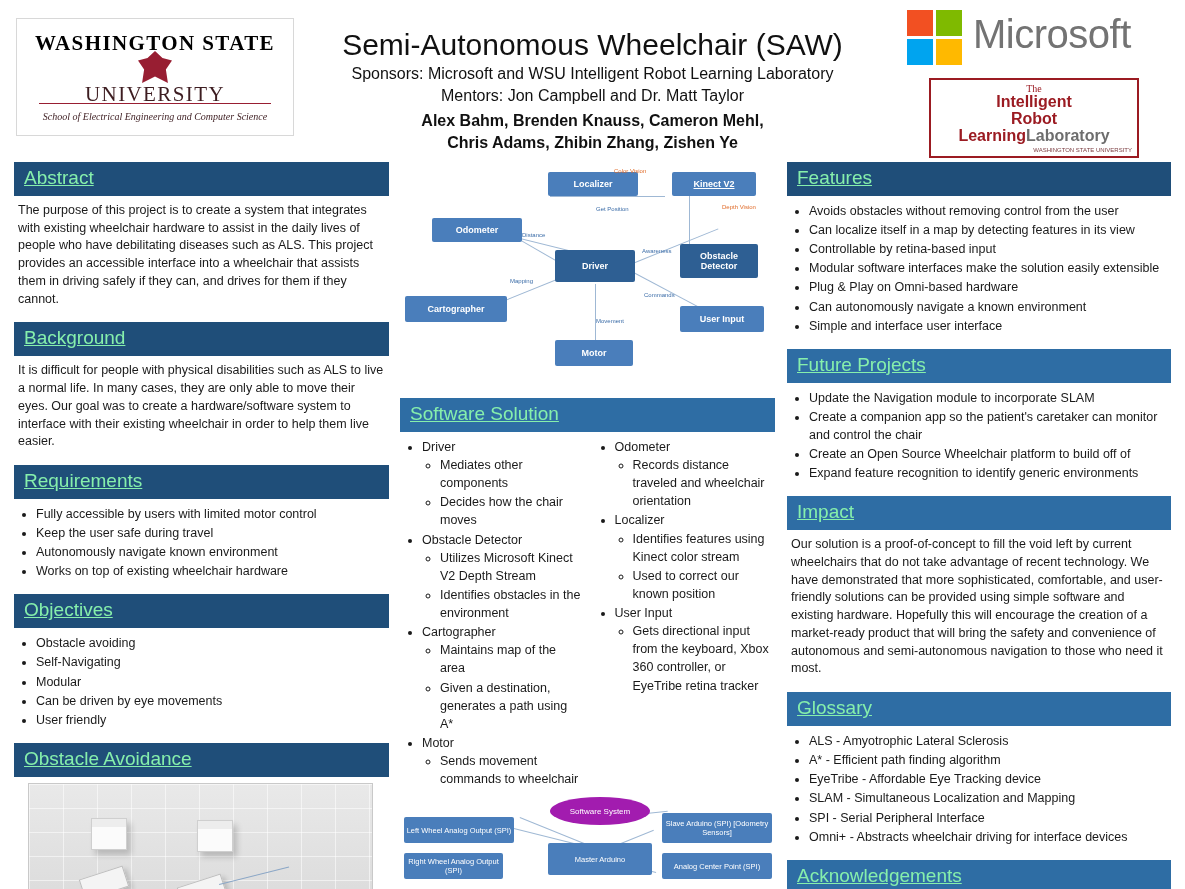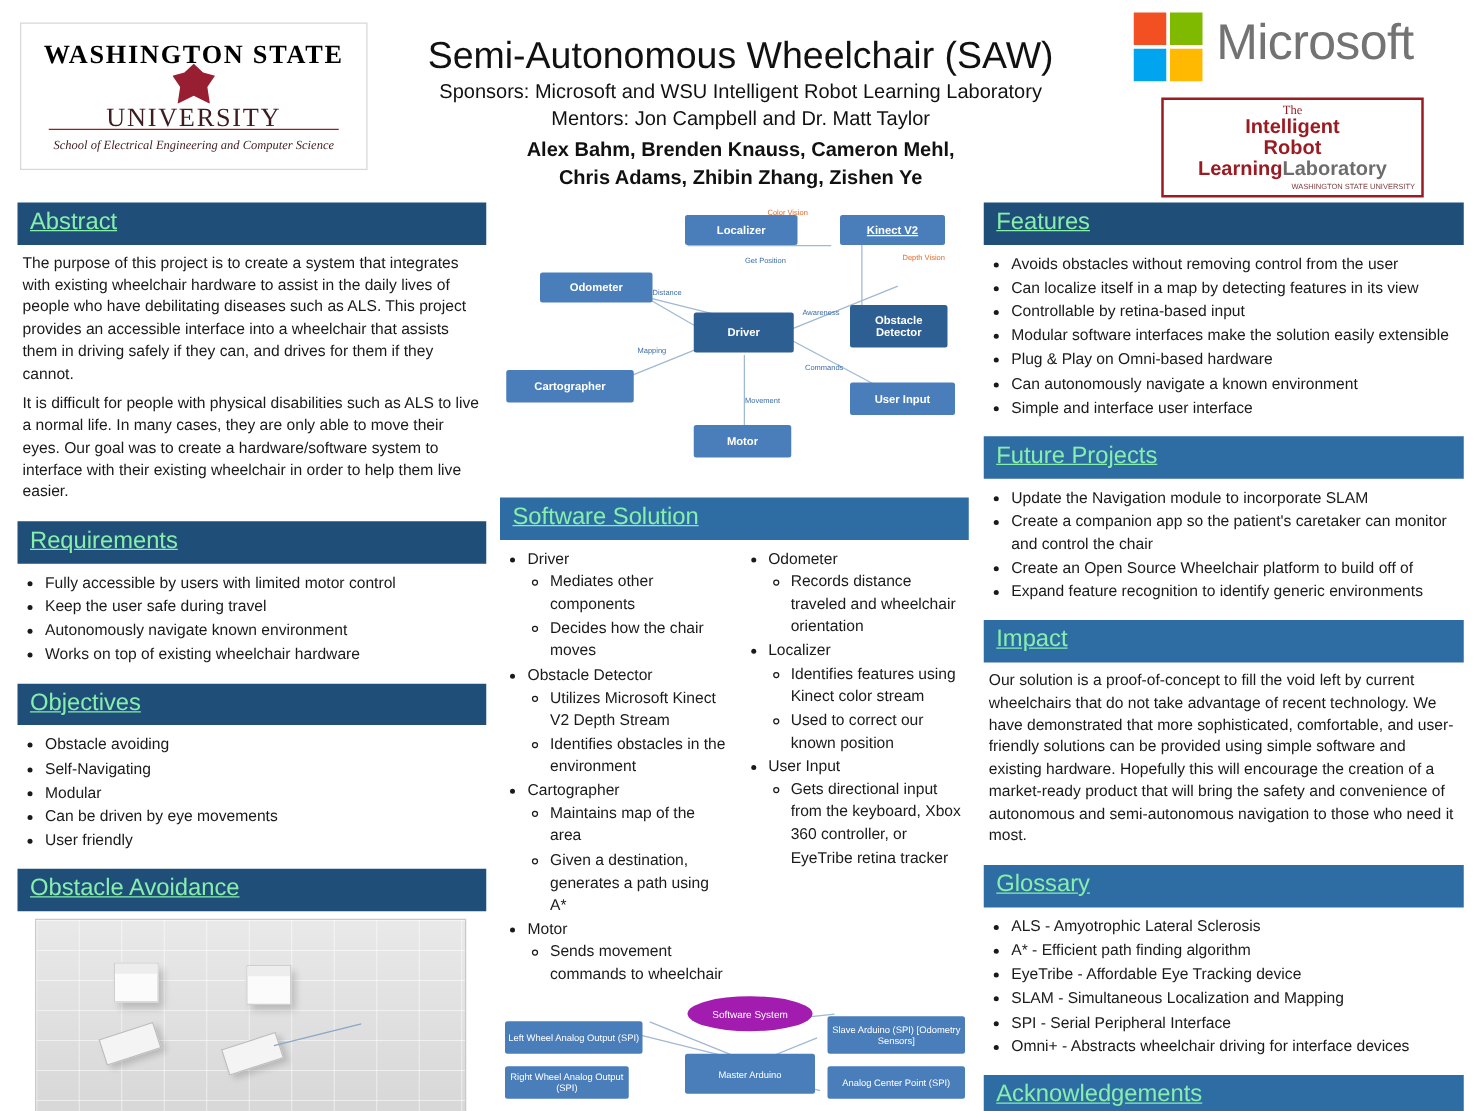--- a/index.html
+++ b/index.html
@@ -384,20 +384,21 @@
     </div>
   </div>
 
   <div class="cols" style="position:relative;height:727px;">
 
     <div class="col col-left">
 
       <div class="band first">Abstract</div>
       <div class="body-text">The purpose of this project is to create a system that integrates with existing wheelchair hardware to assist in the daily lives of people who have debilitating diseases such as ALS. This project provides an accessible interface into a wheelchair that assists them in driving safely if they can, and drives for them if they cannot.</div>
 
+      <div class="band">Background</div>
       <div class="body-text">It is difficult for people with physical disabilities such as ALS to live a normal life. In many cases, they are only able to move their eyes. Our goal was to create a hardware/software system to interface with their existing wheelchair in order to help them live easier.</div>
 
       <div class="band">Requirements</div>
       <ul class="bullets">
         <li>Fully accessible by users with limited motor control</li>
         <li>Keep the user safe during travel</li>
         <li>Autonomously navigate known environment</li>
         <li>Works on top of existing wheelchair hardware</li>
       </ul>
 

